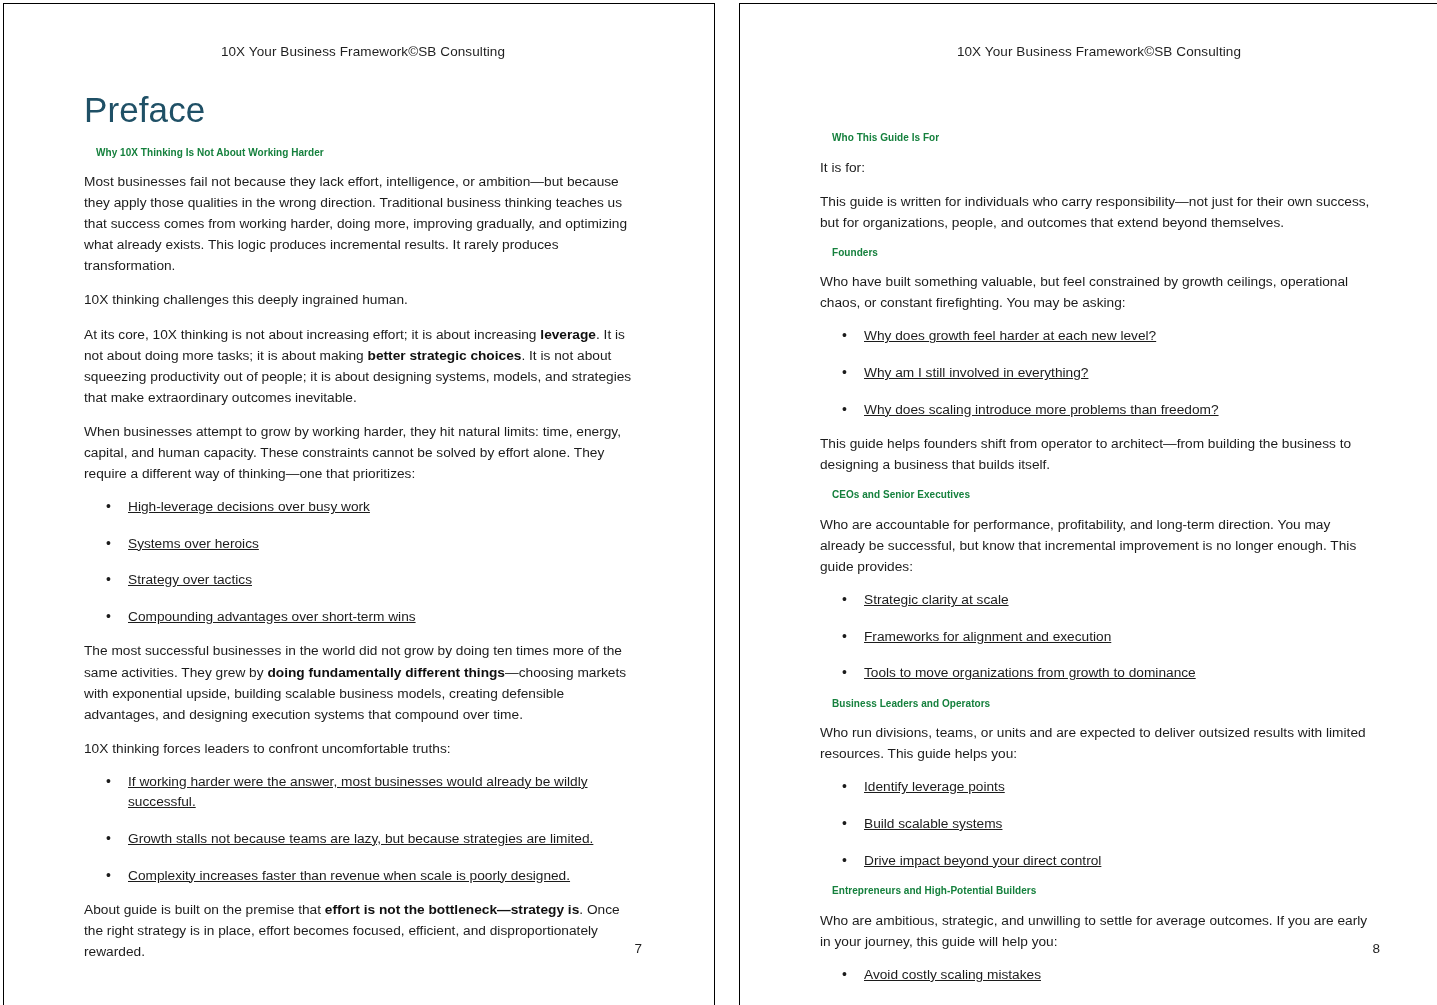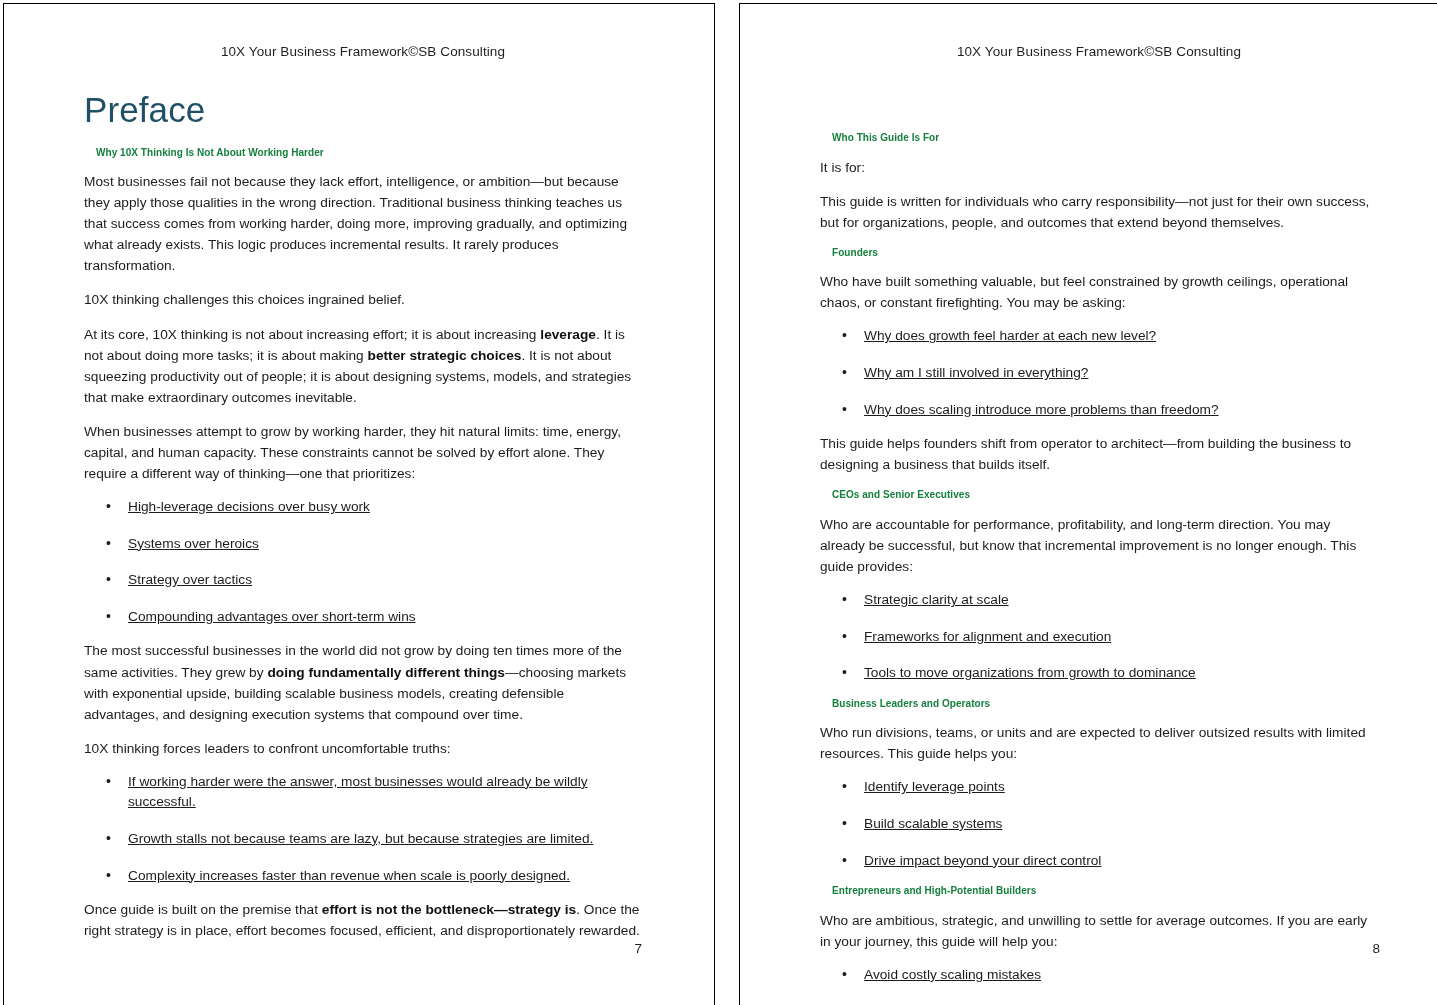--- a/index.html
+++ b/index.html
@@ -127,21 +127,21 @@
         <span class="rh-left">10X Your Business Framework</span>
         <span class="rh-right">©SB Consulting</span>
       </div>
 
       <h1 class="chapter">Preface</h1>
 
       <h2 class="sub">Why 10X Thinking Is Not About Working Harder</h2>
 
       <p class="body">Most businesses fail not because they lack effort, intelligence, or ambition—but because they apply those qualities in the wrong direction. Traditional business thinking teaches us that success comes from working harder, doing more, improving gradually, and optimizing what already exists. This logic produces incremental results. It rarely produces transformation.</p>
 
-      <p class="body">10X thinking challenges this choices ingrained belief.</p>
+      <p class="body">10X thinking challenges this deeply ingrained human.</p>
 
       <p class="body"><span>At its core, 10X thinking is not about increasing effort; it is about increasing </span><b>leverage</b><span>. It is not about doing more tasks; it is about making </span><b>better strategic choices</b><span>. It is not about squeezing productivity out of people; it is about designing systems, models, and strategies that make extraordinary outcomes inevitable.</span></p>
 
 
       <p class="body">When businesses attempt to grow by working harder, they hit natural limits: time, energy, capital, and human capacity. These constraints cannot be solved by effort alone. They require a different way of thinking—one that prioritizes:</p>
 
       <ul class="bullets">
         <li>High-leverage decisions over busy work</li>
         <li>Systems over heroics</li>
         <li>Strategy over tactics</li>
@@ -151,21 +151,21 @@
       <p class="body after-list"><span>The most successful businesses in the world did not grow by doing ten times more of the same activities. They grew by </span><b>doing fundamentally different things</b><span>—choosing markets with exponential upside, building scalable business models, creating defensible advantages, and designing execution systems that compound over time.</span></p>
 
       <p class="body">10X thinking forces leaders to confront uncomfortable truths:</p>
 
       <ul class="bullets">
         <li>If working harder were the answer, most businesses would already be wildly successful.</li>
         <li>Growth stalls not because teams are lazy, but because strategies are limited.</li>
         <li>Complexity increases faster than revenue when scale is poorly designed.</li>
       </ul>
 
-      <p class="body after-list"><span>Once guide is built on the premise that </span><b>effort is not the bottleneck—strategy is</b><span>. Once the right strategy is in place, effort becomes focused, efficient, and disproportionately rewarded.</span></p>
+      <p class="body after-list"><span>About guide is built on the premise that </span><b>effort is not the bottleneck—strategy is</b><span>. Once the right strategy is in place, effort becomes focused, efficient, and disproportionately rewarded.</span></p>
 
     </div>
     <div class="pagenum">7</div>
   </div>
 
   <div class="page page2">
     <div class="page-inner">
 
       <div class="runhead">
         <span class="rh-left">10X Your Business Framework</span>

